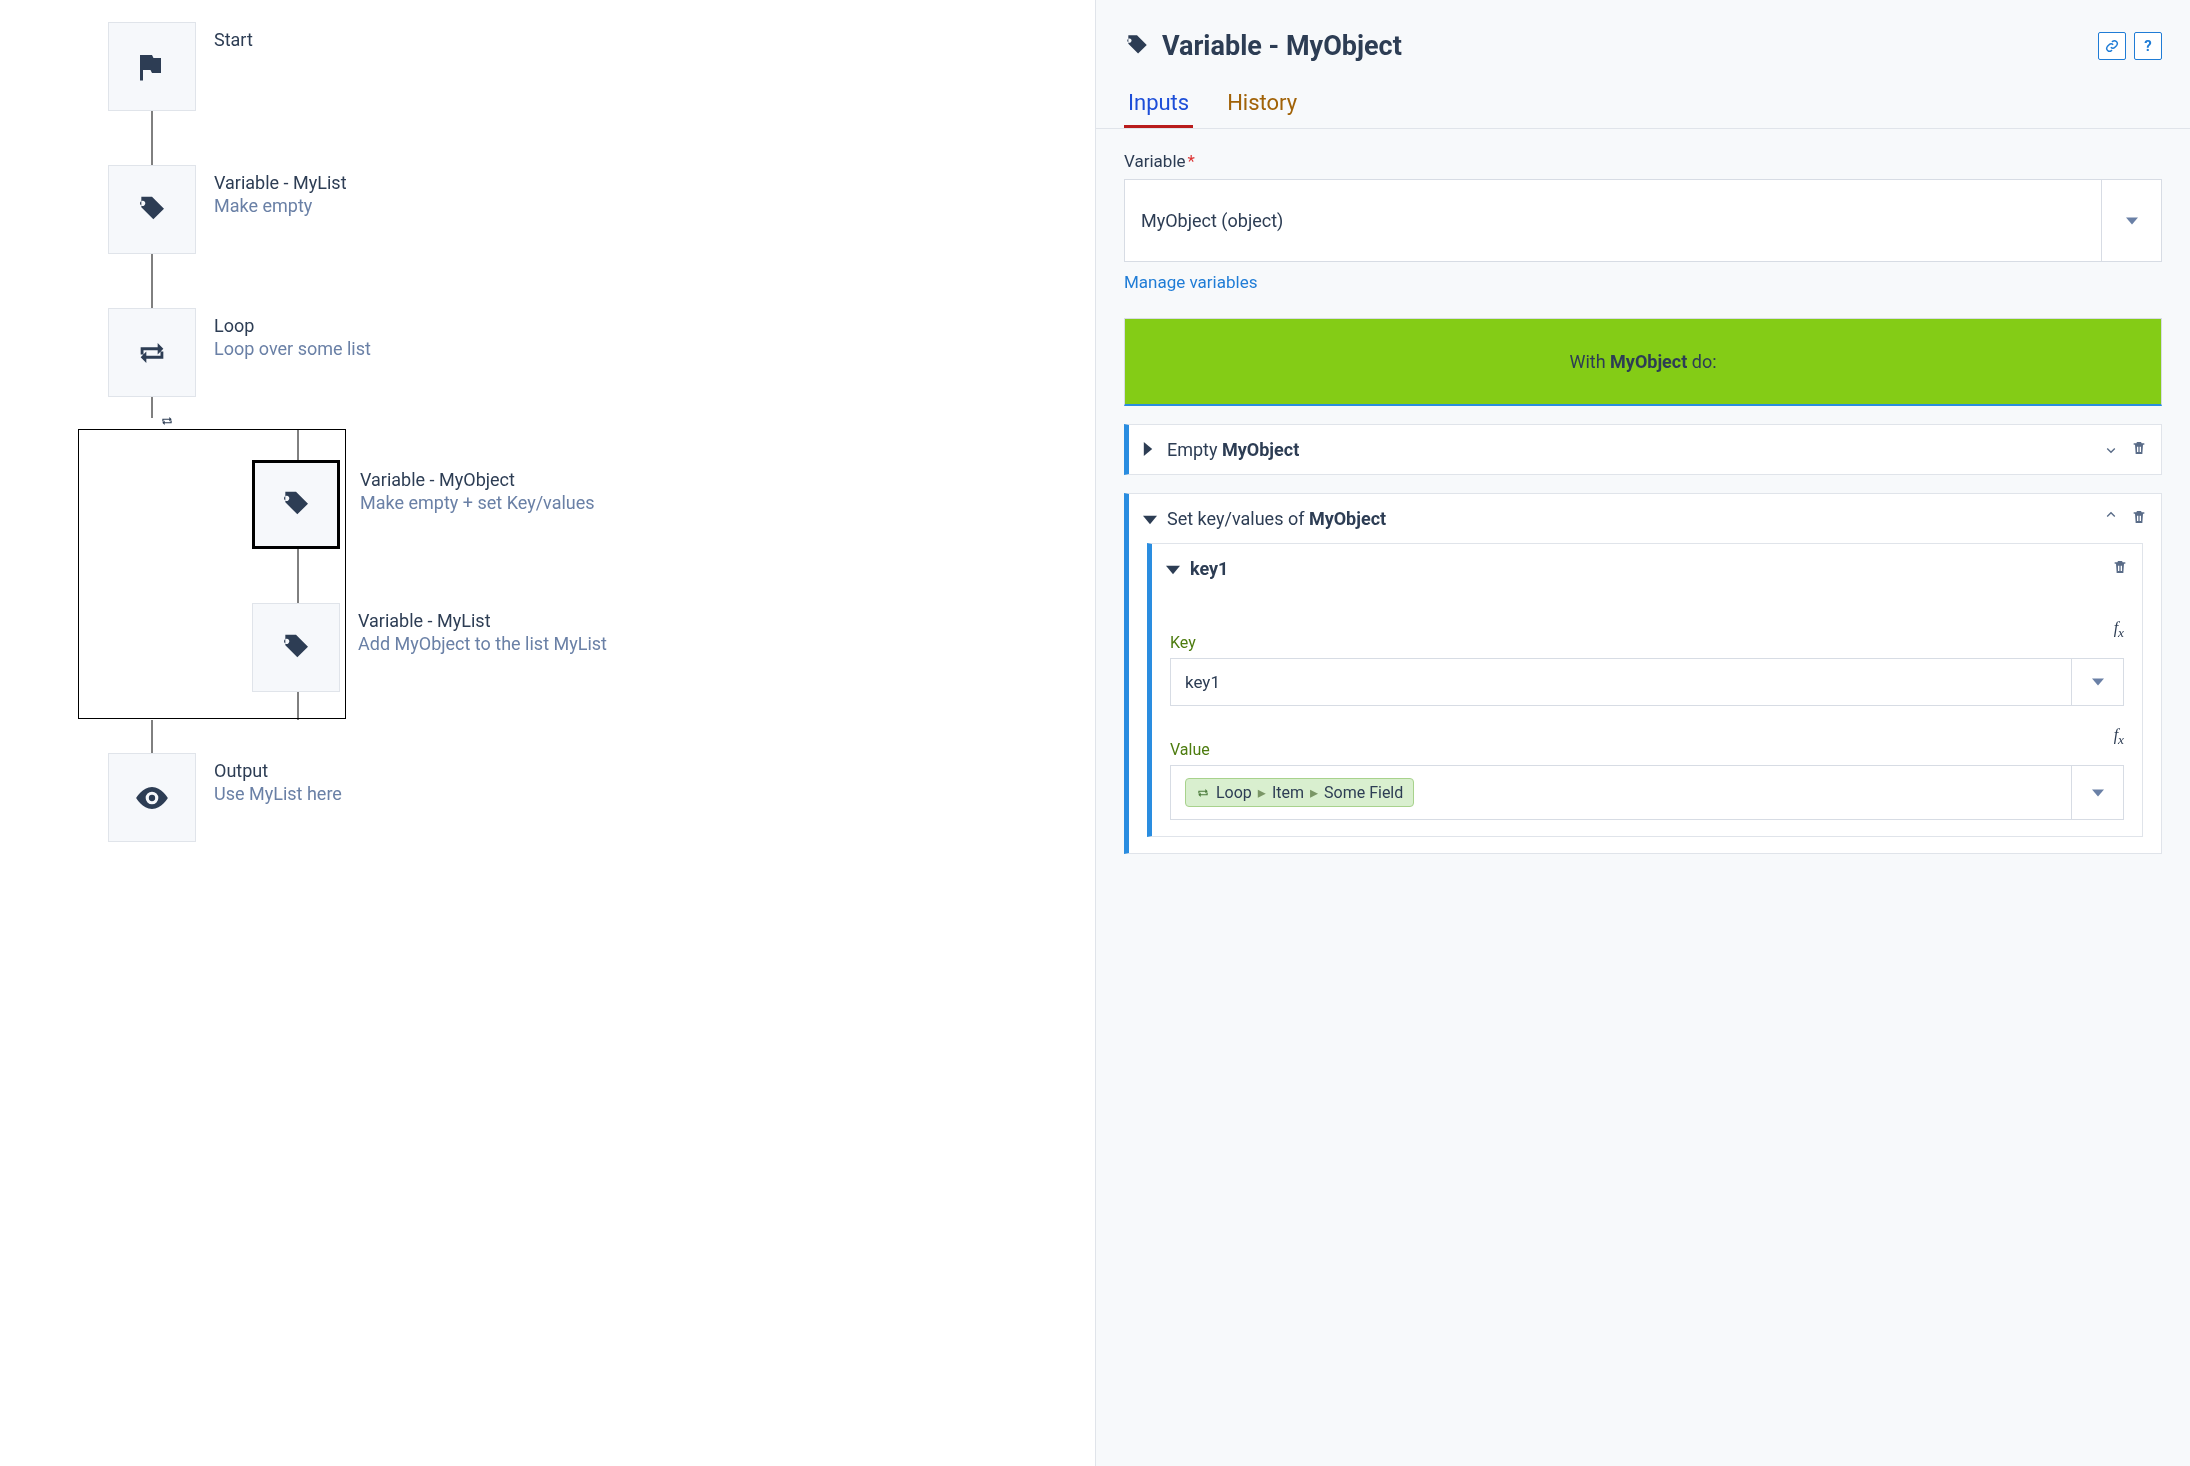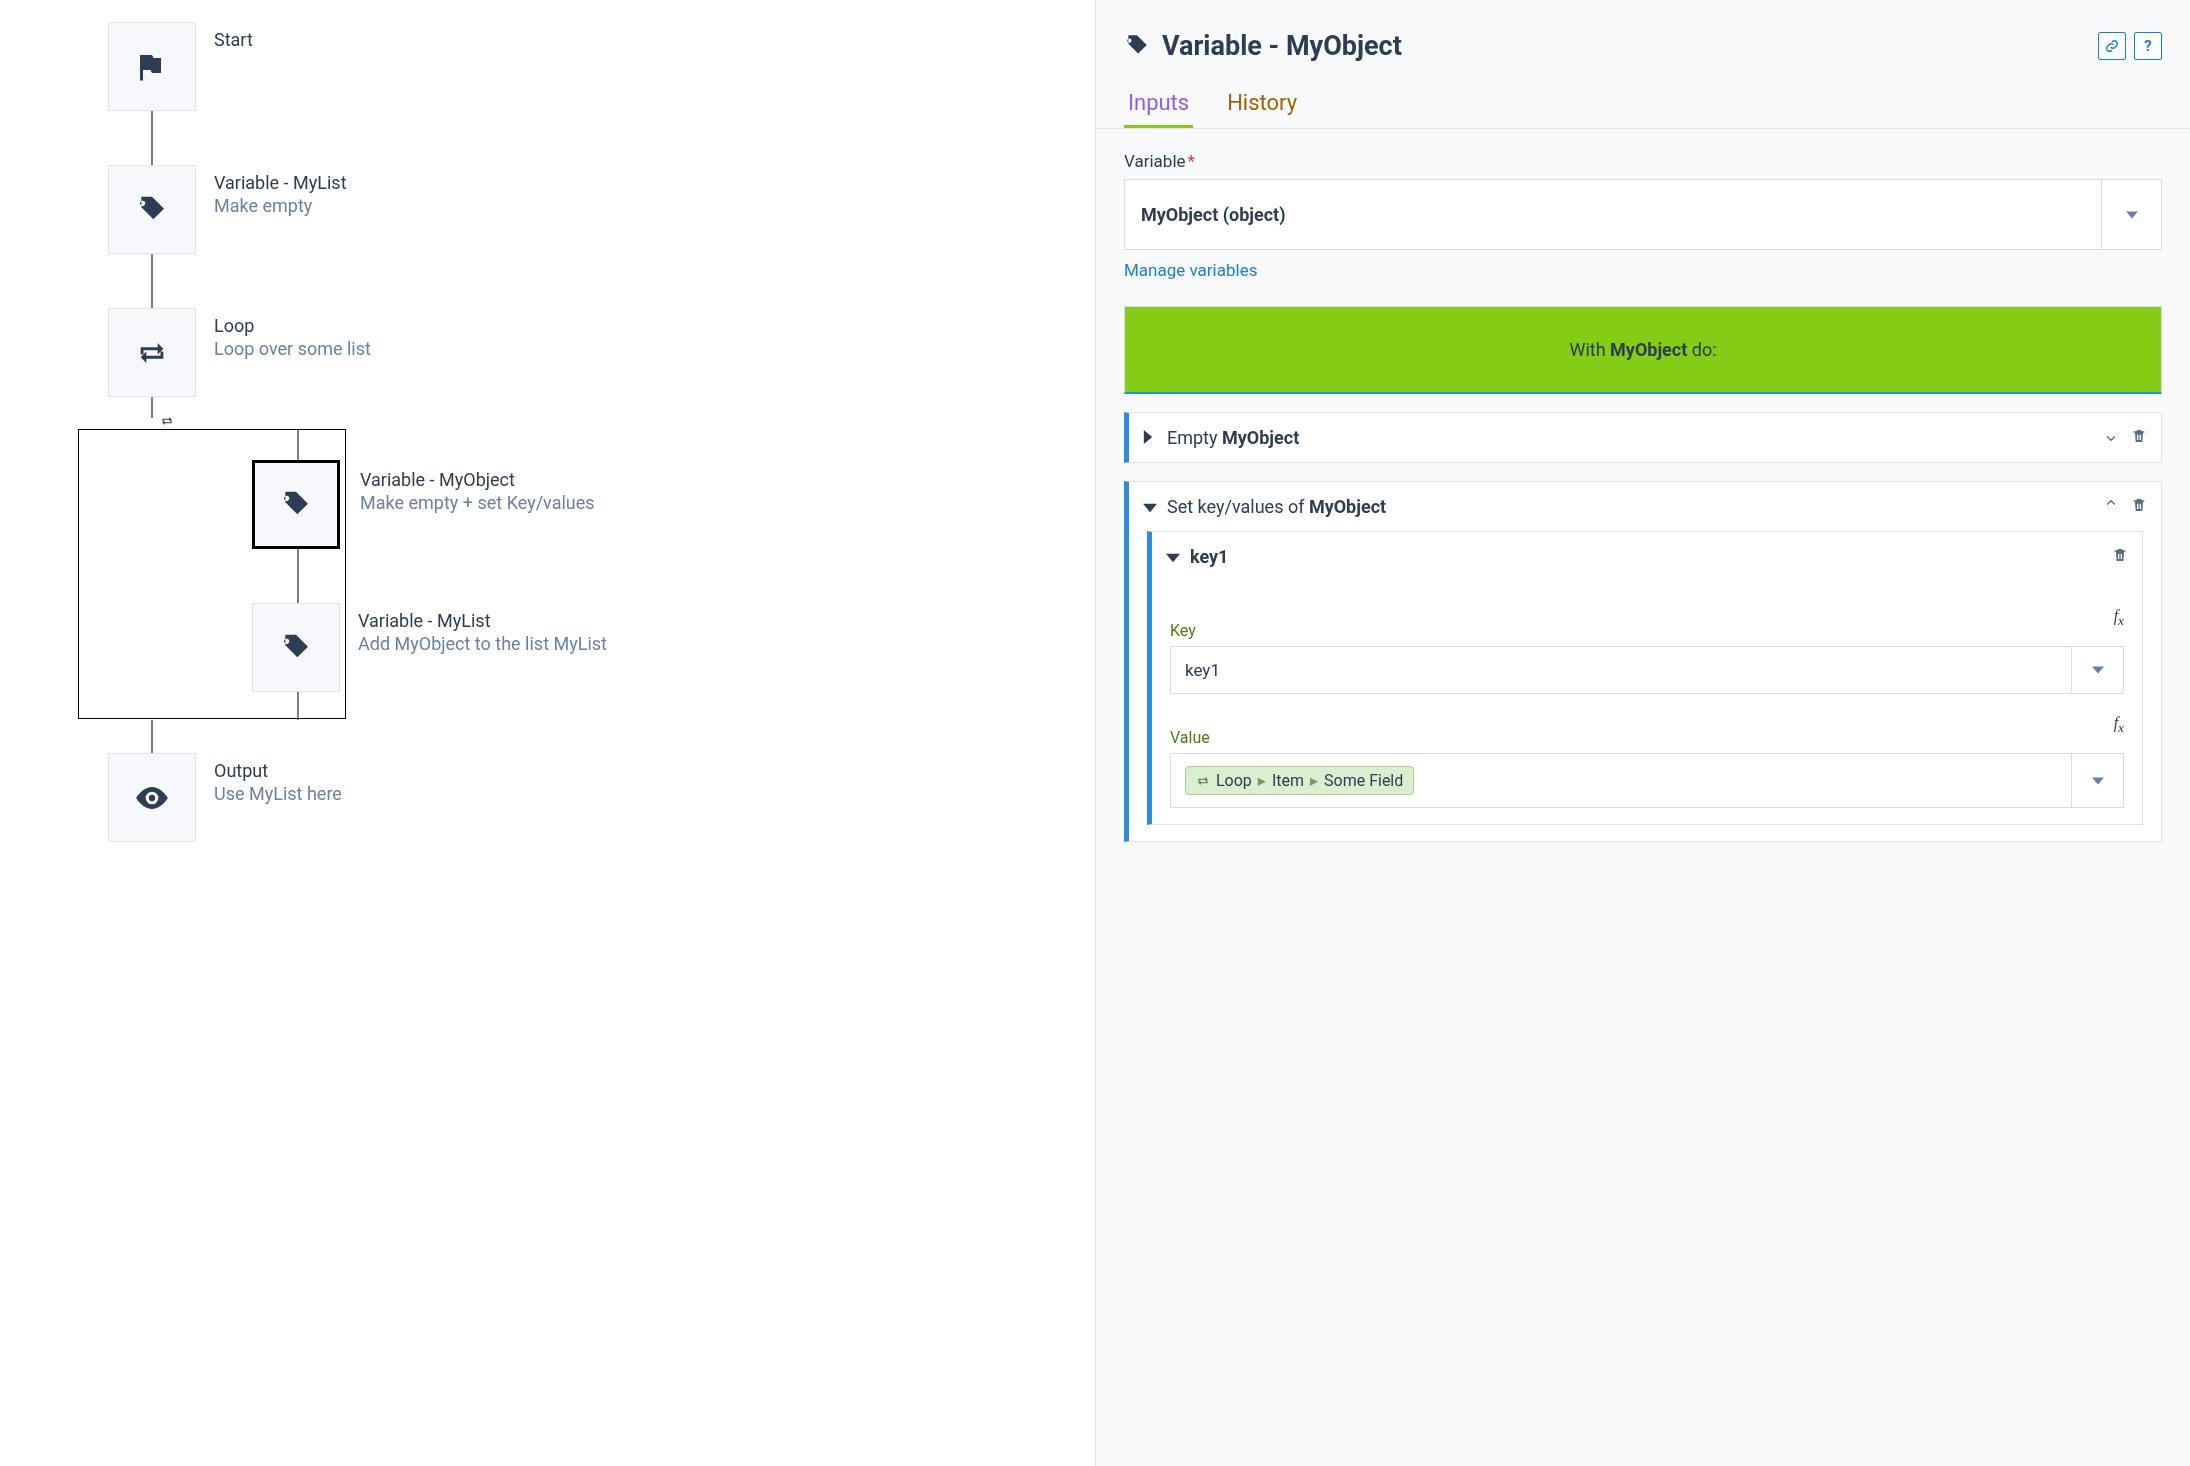--- a/index.html
+++ b/index.html
@@ -112,41 +112,40 @@
     padding: 0 28px;
     border-bottom: 1px solid #e0e4ea;
   }
   .tab {
     font-size: 22px;
     color: #a16207;
     padding: 10px 4px;
     cursor: pointer;
   }
   .tab.active {
-    color: #8b5cf6;
-    border-bottom: 3px solid #84cc16;
+    color: #1d4ed8;
+    border-bottom: 3px solid #b91c1c;
   }
 
   .section { padding: 22px 28px 0 28px; }
   .lbl {
     font-size: 17px;
     color: #2d3d54;
     margin-bottom: 8px;
   }
   .required { color: #d33; margin-left: 2px; }
 
   .select-row { display:flex; gap: 0; }
   .select-box {
     flex: 1;
     background: #fff;
     border: 1px solid #d7dce4;
-    padding: 24px 16px;
+    padding: 30px 16px;
     font-size: 18px;
     color: #2d3d54;
-    font-weight: bold;
   }
   .select-caret-btn {
     width: 60px;
     border: 1px solid #d7dce4;
     border-left: none;
     background:#fff;
     display:flex;align-items:center;justify-content:center;
     cursor:pointer;
     color:#6a80a6;
   }

